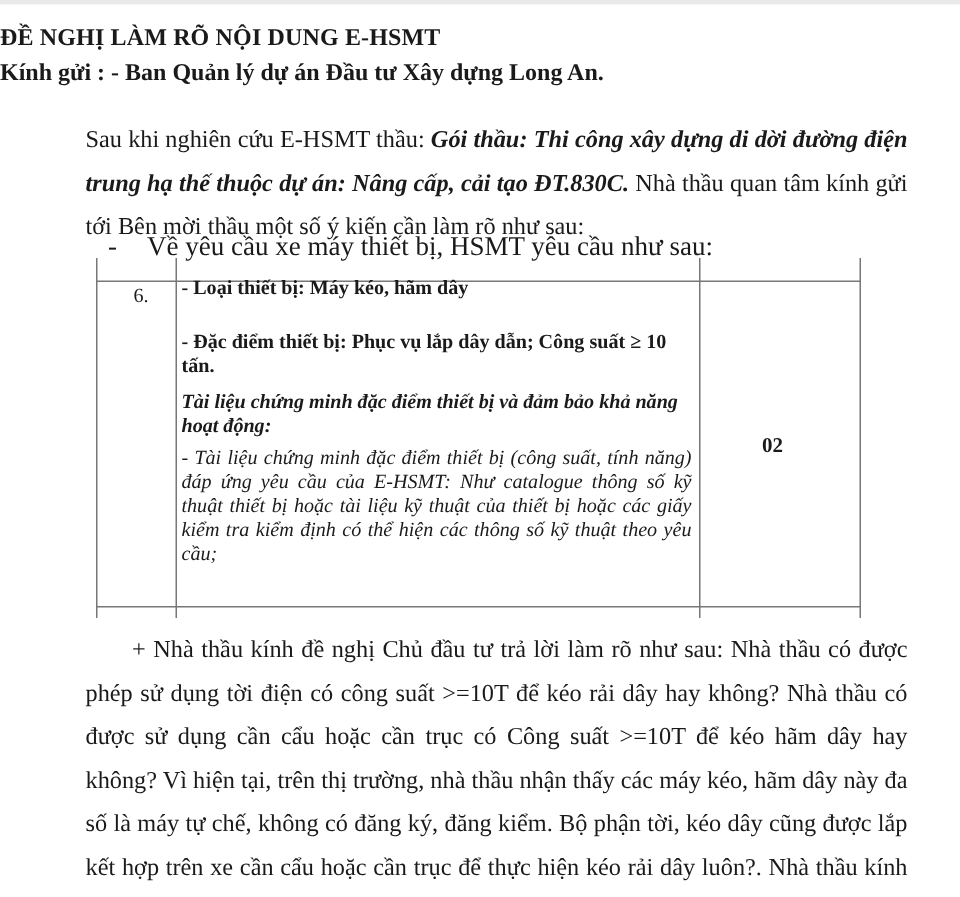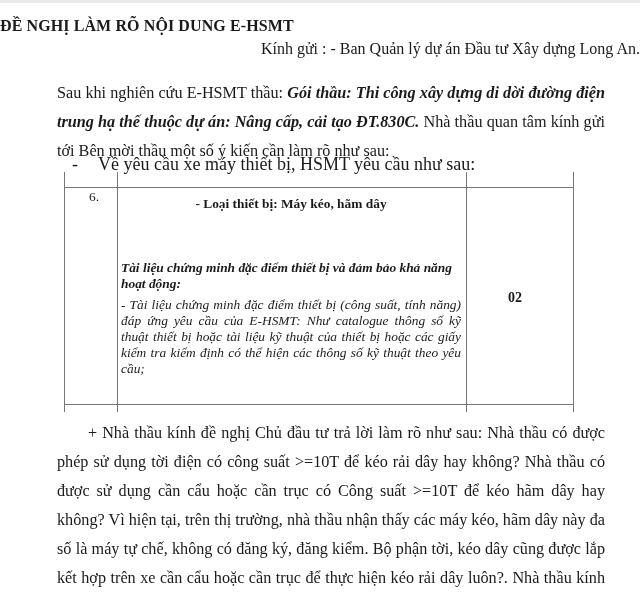--- a/index.html
+++ b/index.html
@@ -10,21 +10,21 @@
       color: #1a1a1a;
       position: relative;
     }
     .topbar { position: absolute; left: 0; top: 0; width: 640px; height: 3px; background: #e9e9e9; }
     .title {
       position: absolute; left: 0; top: 17px; width: 640px;
       text-align: left; font-weight: bold; font-size: 16px; letter-spacing: 0.1px;
     }
     .subtitle {
       position: absolute; left: 0; top: 40px; width: 640px;
-      text-align: right; font-weight: normal; font-size: 16px;
+      text-align: left; font-weight: bold; font-size: 16px;
     }
     .para {
       position: absolute; left: 57px; width: 548px;
       font-size: 16.2px; line-height: 29px; text-align: justify;
     }
     .p1 { top: 79px; }
     .p1 .bi { font-weight: bold; font-style: italic; }
     .bullet {
       position: absolute; left: 72px; top: 152px; font-size: 18px; line-height: 24px;
     }
@@ -60,20 +60,21 @@
   <div class="line" style="left:40px; top:0; width:1px; height:240px;"></div>
   <div class="line" style="left:93px; top:0; width:1px; height:240px;"></div>
   <div class="line" style="left:442px; top:0; width:1px; height:240px;"></div>
   <div class="line" style="left:549px; top:0; width:1px; height:240px;"></div>
 
   <div class="line" style="left:40px; top:15px; width:510px; height:1px;"></div>
   <div class="line" style="left:40px; top:232px; width:510px; height:1px;"></div>
 
   <div class="cell-text num6">6.</div>
 
-  <div class="cell-text c-bold" style="left:97px; top:24px; width:340px;text-align:center;">- Loại thiết bị: Máy kéo, hãm dây</div>
+  <div class="cell-text c-bold" style="left:97px; top:12px; width:340px;">- Loại thiết bị: Máy kéo, hãm dây</div>
+  <div class="cell-text c-bold" style="left:97px; top:48px; width:340px;">- Đặc điểm thiết bị: Phục vụ lắp dây dẫn; Công suất ≥ 10 tấn.</div>
   <div class="cell-text c-bi" style="left:97px; top:88px; width:340px;">Tài liệu chứng minh đặc điểm thiết bị và đảm bảo khả năng hoạt động:</div>
   <div class="cell-text c-i" style="left:97px; top:125px; width:340px;">- Tài liệu chứng minh đặc điểm thiết bị (công suất, tính năng) đáp ứng yêu cầu của E-HSMT: Như catalogue thông số kỹ thuật thiết bị hoặc tài liệu kỹ thuật của thiết bị hoặc các giấy kiểm tra kiểm định có thể hiện các thông số kỹ thuật theo yêu cầu;</div>
 
   <div class="cell-text qty">02</div>
 </div>
 
 <div class="para p2">+ Nhà thầu kính đề nghị Chủ đầu tư trả lời làm rõ như sau: Nhà thầu có được phép sử dụng tời điện có công suất &gt;=10T để kéo rải dây hay không? Nhà thầu có được sử dụng cần cẩu hoặc cần trục có Công suất &gt;=10T để kéo hãm dây hay không? Vì hiện tại, trên thị trường, nhà thầu nhận thấy các máy kéo, hãm dây này đa số là máy tự chế, không có đăng ký, đăng kiểm. Bộ phận tời, kéo dây cũng được lắp kết hợp trên xe cần cẩu hoặc cần trục để thực hiện kéo rải dây luôn?. Nhà thầu kính đề nghị CĐT làm rõ để các nhà thầu có thể chuẩn bị hồ sơ đầy đủ tham dự thầu.</div>
 
 </body></html>

